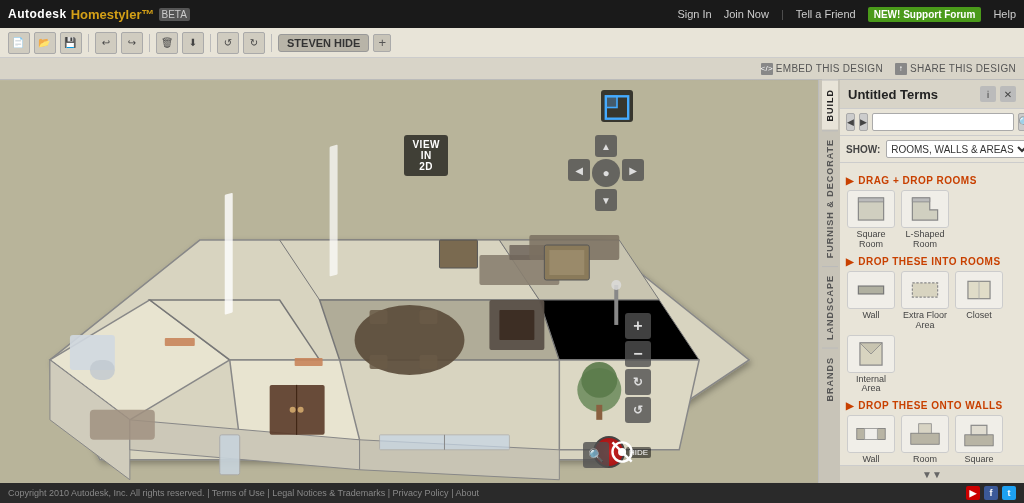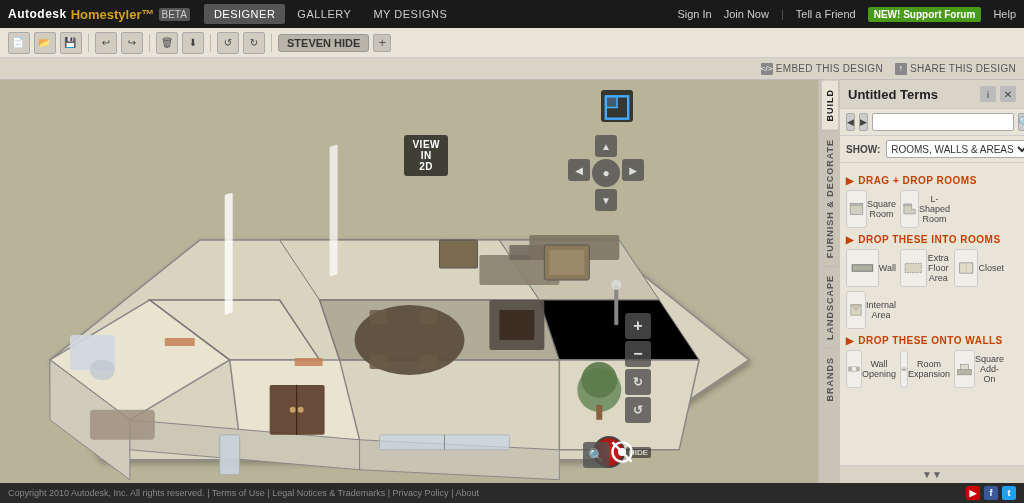--- a/index.html
+++ b/index.html
@@ -451,21 +451,21 @@
 
     
     .item-grid {
       display: flex;
       flex-wrap: wrap;
       gap: 4px;
       margin-bottom: 6px;
     }
     .item-card {
       display: flex;
-      flex-direction: row;
+      flex-direction: column;
       align-items: center;
       width: 50px;
       cursor: pointer;
     }
     .item-thumb {
       width: 48px;
       height: 38px;
       border: 1px solid #ccc;
       border-radius: 3px;
       background: #f0eee8;
@@ -523,25 +523,20 @@
     }
   </style>
 </head>
 <body>
 
 <div id="top-nav">
   <div id="logo-area">
     <span id="logo-text">Autodesk</span>
     <span id="logo-homestyler">Homestyler™</span>
     <span id="beta-badge">BETA</span>
-    <div id="nav-tabs">
-      <span class="nav-tab active">DESIGNER</span>
-      <span class="nav-tab">GALLERY</span>
-      <span class="nav-tab">MY DESIGNS</span>
-    </div>
   </div>
   <div id="nav-right">
     <a>Sign In</a>
     <a>Join Now</a>
     <span style="color:#555">|</span>
     <a>Tell a Friend</a>
     <span id="green-badge">NEW! Support Forum</span>
     <a>Help</a>
   </div>
 </div>

